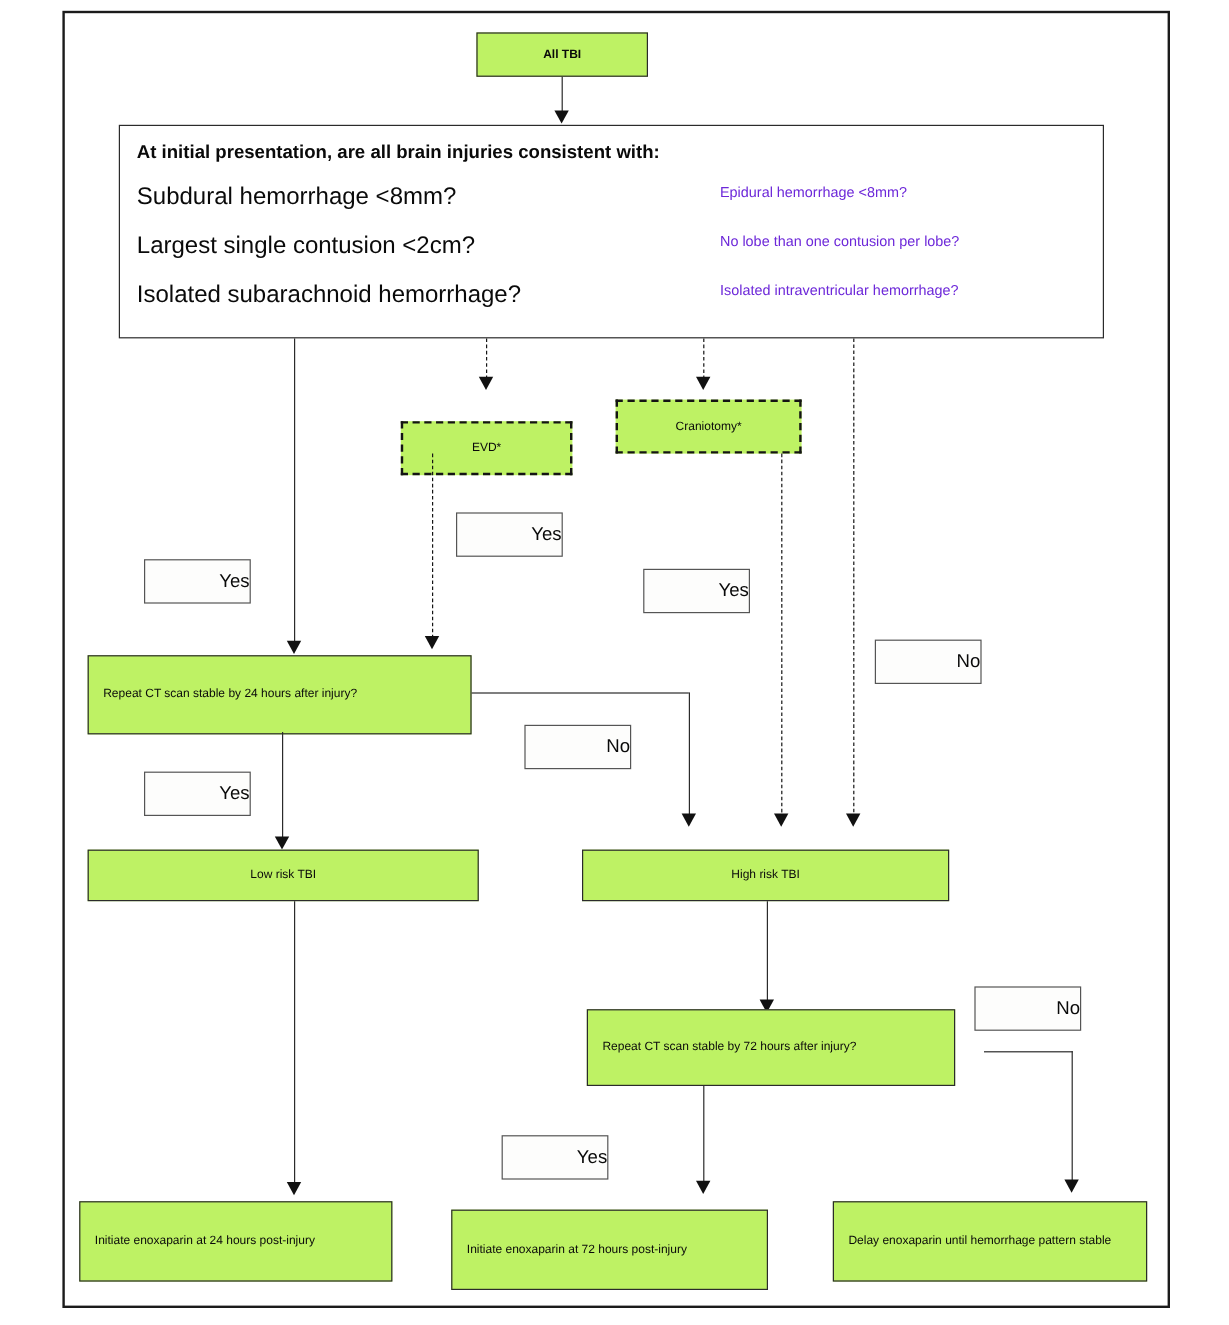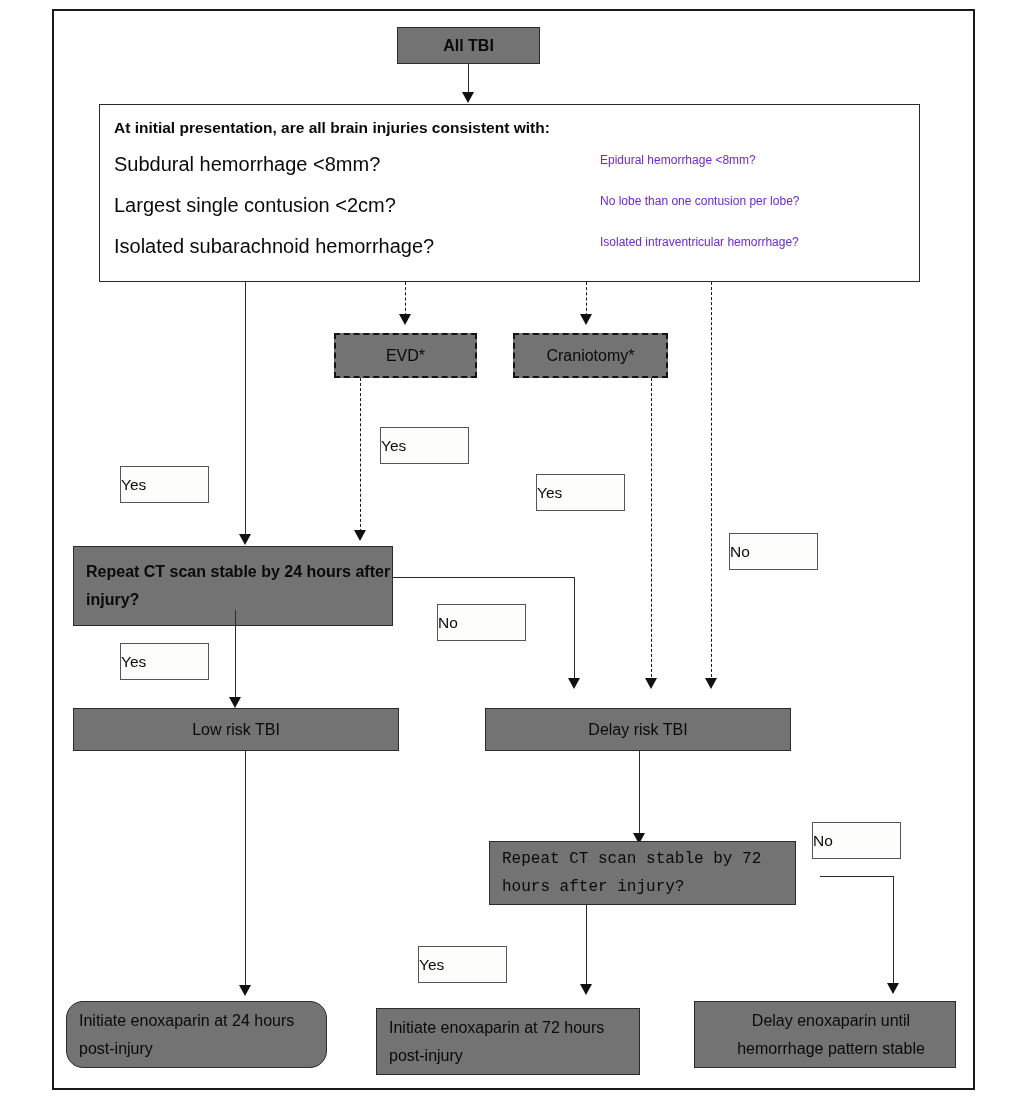--- a/index.html
+++ b/index.html
@@ -23,23 +23,23 @@
     top: 9px;
     width: 923px;
     height: 1081px;
     border: 2px solid #1b1b1b;
     box-sizing: border-box;
   }
   .node {
     position: absolute;
     box-sizing: border-box;
     border: 1.5px solid #2b2b2b;
-    background: #737373;
-    color: #0a0a0a;
-    font-size: 16px;
+    background: #bef264;
+    color: #0a0a0a;
+    font-size: 10px;
     line-height: 1.75;
     display: flex;
     align-items: center;
   }
   .node.center {
     justify-content: center;
     text-align: center;
   }
   .node.left {
     justify-content: flex-start;
@@ -54,21 +54,21 @@
   }
   .label-box {
     position: absolute;
     box-sizing: border-box;
     border: 1.5px solid #555555;
     background: #fdfdfc;
     color: #0a0a0a;
     font-size: 15.5px;
     display: flex;
     align-items: center;
-    justify-content: flex-start;
+    justify-content: flex-end;
   }
   
   #question-panel {
     position: absolute;
     left: 99px;
     top: 104px;
     width: 821px;
     height: 178px;
     box-sizing: border-box;
     border: 1.5px solid #2b2b2b;
@@ -165,41 +165,41 @@
 
   <div class="vline dash" style="left:586px; top:282px; height:34px;"></div>
   <div class="arrowhead" style="left:580px; top:314px;"></div>
 
   <div class="vline dash" style="left:711px; top:282px; height:400px;"></div>
   <div class="arrowhead" style="left:705px; top:678px;"></div>
   <div class="label-box" style="left:729px; top:533px; width:89px; height:37px;">
     <span>No</span>
   </div>
 
-  <div class="node center dashed" style="left:334px; top:333px; width:143px; height:45px;">
+  <div class="node center dashed" style="left:334px; top:351px; width:143px; height:45px;">
     <span>EVD*</span>
   </div>
 
   <div class="vline dash" style="left:360px; top:378px; height:154px;"></div>
   <div class="arrowhead" style="left:354px; top:530px;"></div>
   <div class="label-box" style="left:380px; top:427px; width:89px; height:37px;">
     <span>Yes</span>
   </div>
 
   <div class="node center dashed" style="left:513px; top:333px; width:155px; height:45px;justify-content:center;">
     <span>Craniotomy*</span>
   </div>
 
   <div class="vline dash" style="left:651px; top:378px; height:304px;"></div>
   <div class="arrowhead" style="left:645px; top:678px;"></div>
   <div class="label-box" style="left:536px; top:474px; width:89px; height:37px;">
     <span>Yes</span>
   </div>
 
-  <div class="node left" style="left:73px; top:546px; width:320px; height:80px;font-weight:bold;">
+  <div class="node left" style="left:73px; top:546px; width:320px; height:66px;">
     <span>Repeat CT scan stable by 24 hours after injury?</span>
   </div>
 
   <div class="vline" style="left:235px; top:610px; height:90px;"></div>
   <div class="arrowhead" style="left:229px; top:697px;"></div>
   <div class="label-box" style="left:120px; top:643px; width:89px; height:37px;">
     <span>Yes</span>
   </div>
 
   <div class="hline" style="left:393px; top:577px; width:181px;"></div>
@@ -210,44 +210,44 @@
   </div>
 
   <div class="node center" style="left:73px; top:708px; width:326px; height:43px;">
     <span>Low risk TBI</span>
   </div>
 
   <div class="vline" style="left:245px; top:751px; height:237px;"></div>
   <div class="arrowhead" style="left:239px; top:985px;"></div>
 
   <div class="node center" style="left:485px; top:708px; width:306px; height:43px;">
-    <span>Delay risk TBI</span>
+    <span>High risk TBI</span>
   </div>
 
   <div class="vline" style="left:639px; top:751px; height:85px;"></div>
   <div class="arrowhead" style="left:633px; top:833px;"></div>
 
-  <div class="node left" style="left:489px; top:841px; width:307px; height:64px;font-family:Liberation Mono, monospace;">
+  <div class="node left" style="left:489px; top:841px; width:307px; height:64px;">
     <span>Repeat CT scan stable by 72 hours after injury?</span>
   </div>
 
   <div class="vline" style="left:586px; top:905px; height:82px;"></div>
   <div class="arrowhead" style="left:580px; top:984px;"></div>
   <div class="label-box" style="left:418px; top:946px; width:89px; height:37px;">
     <span>Yes</span>
   </div>
 
   <div class="label-box" style="left:812px; top:822px; width:89px; height:37px;">
     <span>No</span>
   </div>
   <div class="hline" style="left:820px; top:876px; width:74px;"></div>
   <div class="vline" style="left:893px; top:876px; height:110px;"></div>
   <div class="arrowhead" style="left:887px; top:983px;"></div>
 
-  <div class="node left" style="left:66px; top:1001px; width:261px; height:67px;border-radius:17px;">
+  <div class="node left" style="left:66px; top:1001px; width:261px; height:67px;">
     <span>Initiate enoxaparin at 24 hours post-injury</span>
   </div>
 
   <div class="node left" style="left:376px; top:1008px; width:264px; height:67px;">
     <span>Initiate enoxaparin at 72 hours post-injury</span>
   </div>
 
   <div class="node left" style="left:694px; top:1001px; width:262px; height:67px;text-align:center;">
     <span>Delay enoxaparin until hemorrhage pattern stable</span>
   </div>

